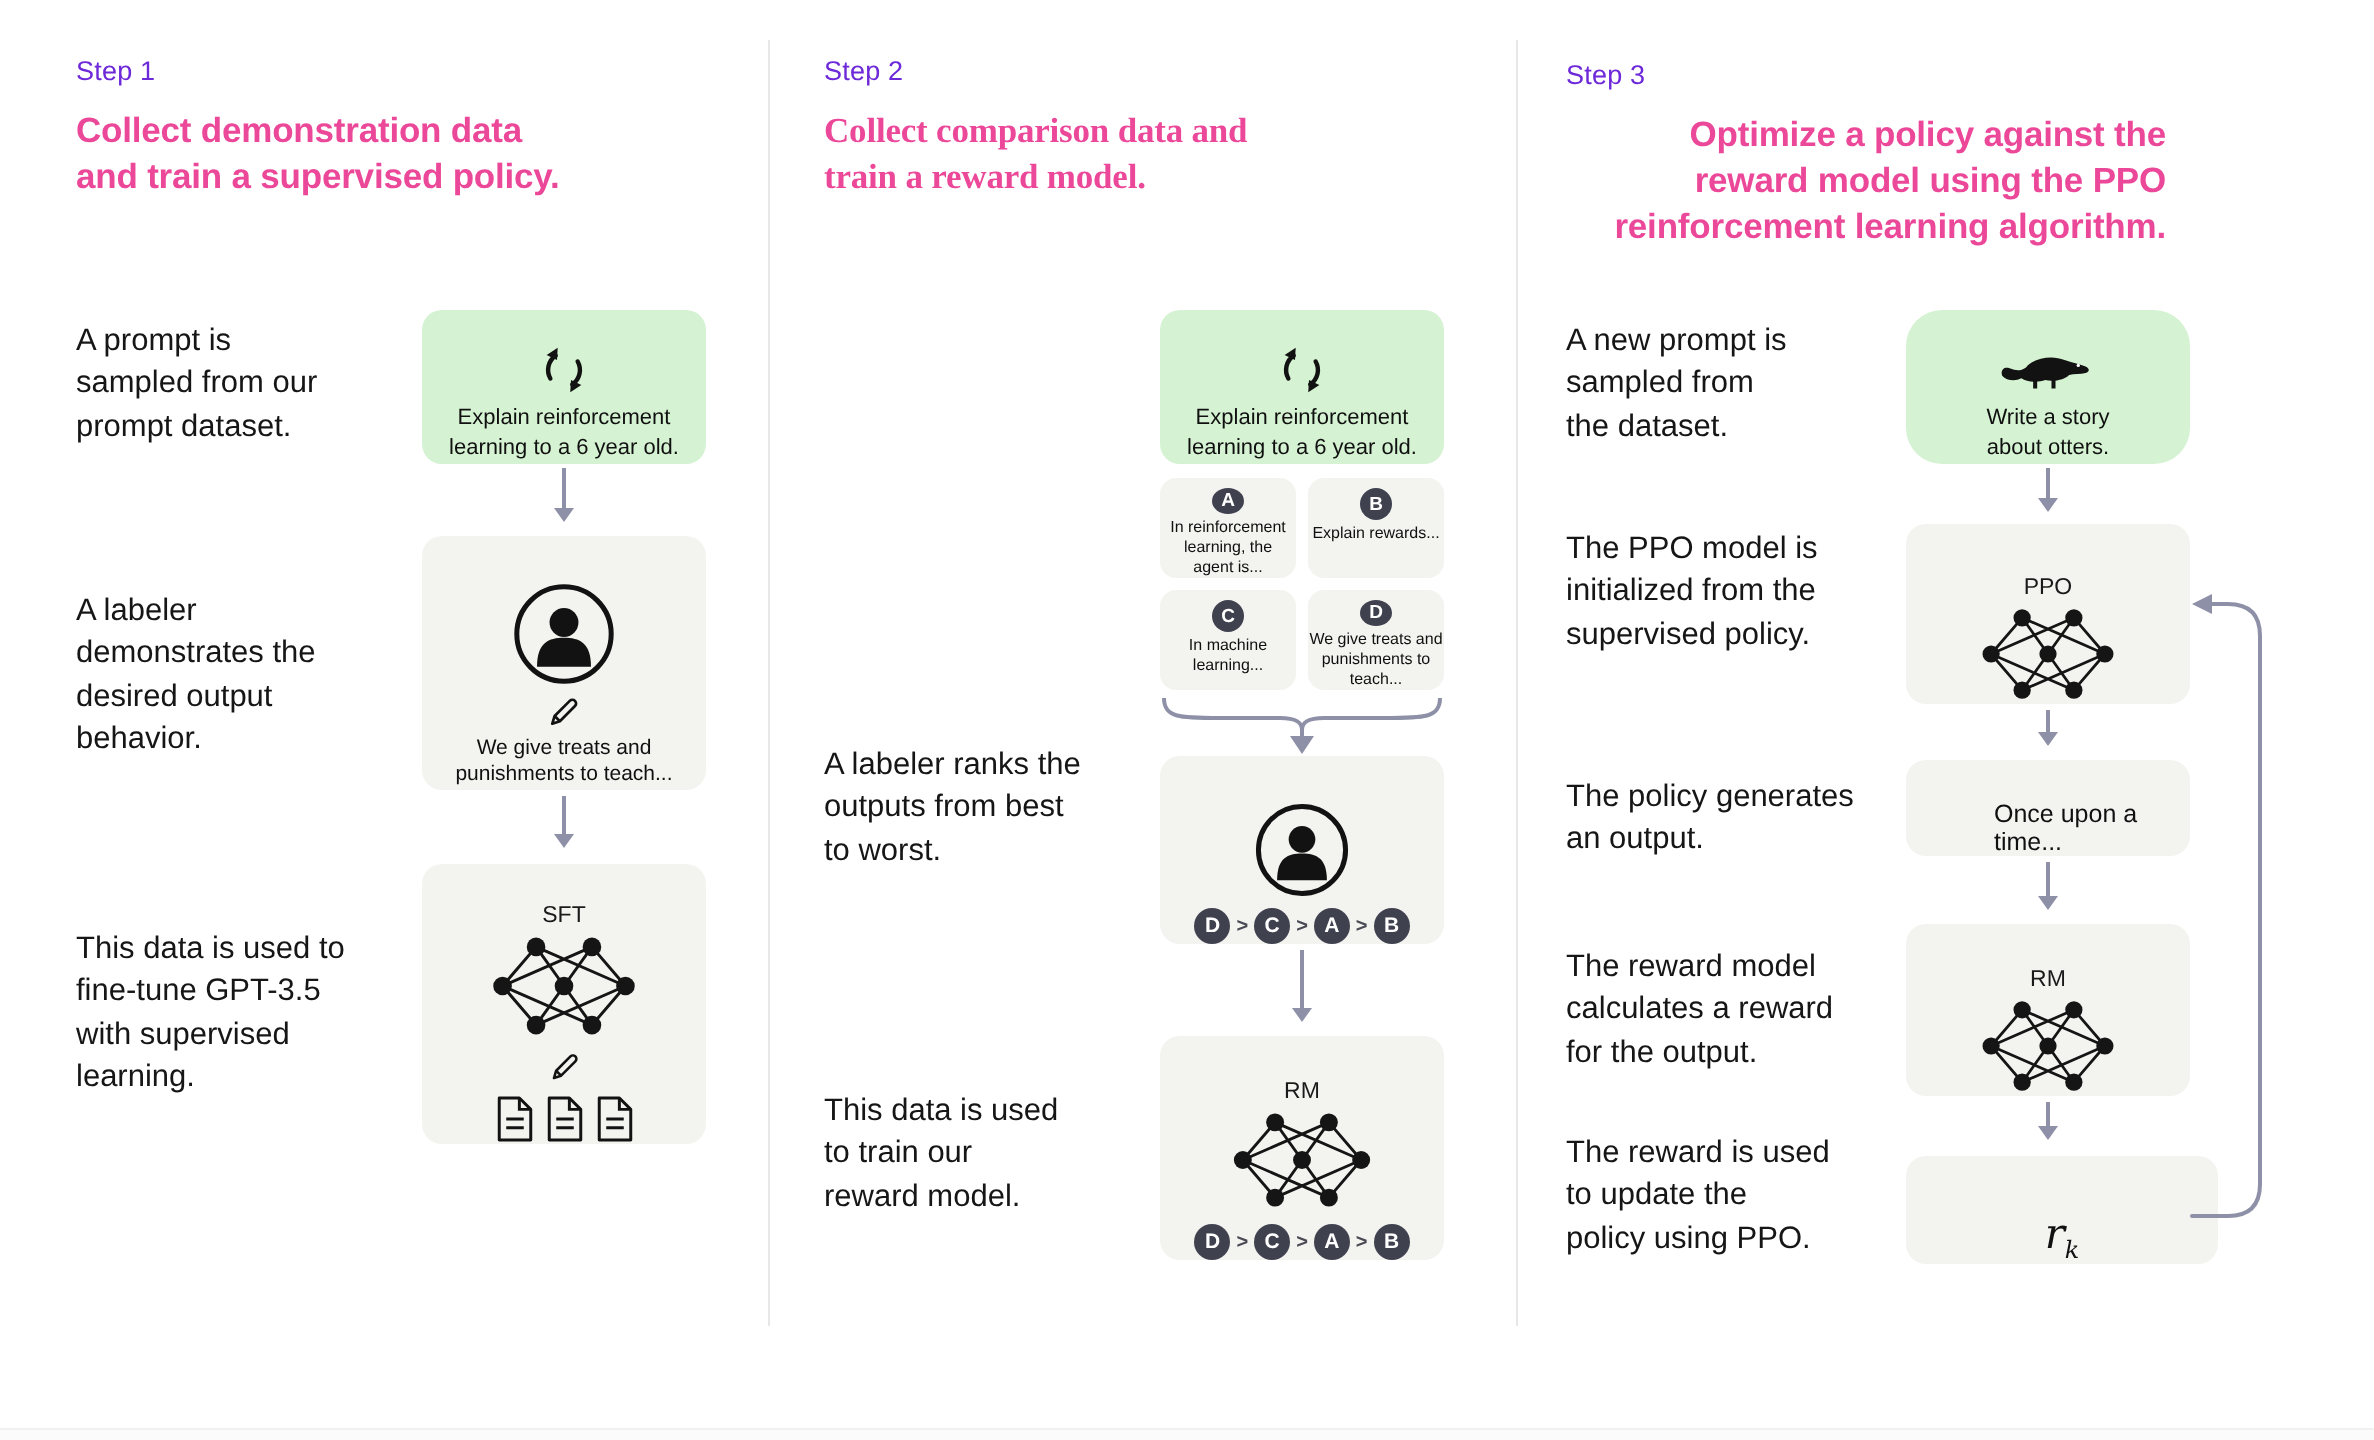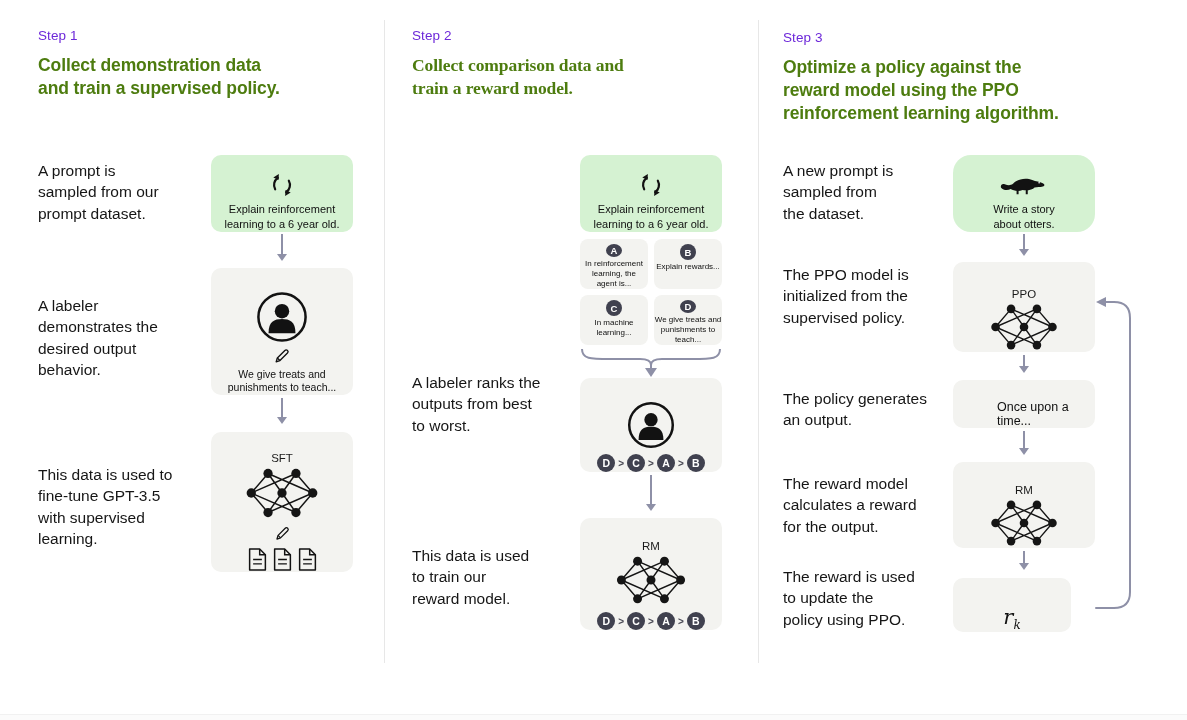--- a/index.html
+++ b/index.html
@@ -5,21 +5,21 @@
   * { margin:0; padding:0; box-sizing:border-box; }
   html,body { background:#ffffff; }
   body { font-family:"Liberation Sans", sans-serif; color:#141414; }
   .stage { position:relative; width:1187px; height:720px; background:#ffffff; overflow:hidden; }
 
   .abs { position:absolute; }
 
   .divider { position:absolute; top:20px; height:643px; width:1px; background:#e7e7e7; }
 
   .step-label { position:absolute; font-size:13.5px; color:#6d28d9; letter-spacing:.1px; }
-  .step-title { position:absolute; font-size:17.5px; font-weight:700; line-height:1.32; color:#4d7c0f; white-space:pre-line; letter-spacing:-0.1px; }
+  .step-title { position:absolute; font-size:17.5px; font-weight:700; line-height:1.32; color:#ec4899; white-space:pre-line; letter-spacing:-0.1px; }
 
   .side-text { position:absolute; font-size:15.5px; line-height:1.38; color:#161616; white-space:pre-line; width:185px; }
 
   .box { position:absolute; border-radius:10px; background:#f3f3f0; display:flex; flex-direction:column; align-items:center; justify-content:flex-end; }
   .box.green { background:#d5f2d2; }
   .box-text { font-size:11px; line-height:1.35; text-align:center; color:#101010; white-space:pre-line; margin-top:5px; }
   .model-label { font-size:11.5px; color:#1a1a1a; margin-bottom:2px; }
   .note { font-size:10.5px; line-height:1.3; text-align:center; color:#101010; white-space:pre-line; margin-top:3px; }
 
   .mini-box { position:absolute; width:68px; height:50px; border-radius:8px; background:#f3f3f0; display:flex; flex-direction:column; align-items:center; padding-top:5px; }
@@ -249,21 +249,21 @@
       <span class="gt">&gt;</span>
       <div class="badge">C</div>
       <span class="gt">&gt;</span>
       <div class="badge">A</div>
       <span class="gt">&gt;</span>
       <div class="badge">B</div>
     </div>
   </div>
 
   <div class="step-label" style="left:783px; top:30px;">Step 3</div>
-  <div class="step-title" style="left:783px; top:56px; width:300px;">Optimize a policy against the
+  <div class="step-title" style="left:783px; top:56px; width:300px;text-align:right;">Optimize a policy against the
 reward model using the PPO
 reinforcement learning algorithm.</div>
 
   <div class="side-text" style="left:783px; top:160px;">A new prompt is
 sampled from
 the dataset.</div>
   <div class="side-text" style="left:783px; top:264px;">The PPO model is
 initialized from the
 supervised policy.</div>
   <div class="side-text" style="left:783px; top:388px;">The policy generates
@@ -334,21 +334,21 @@
             <circle cx="75" cy="29" r="5"></circle>
           <circle cx="27" cy="50" r="5"></circle>
             <circle cx="57" cy="50" r="5"></circle>
         </g>
       </svg>
     </span>
   </div>
 
   <div class="v-arrow" style="left:1023px; top:551px; height:17px;"></div>
 
-  <div class="box" style="left:953px; top:578px; width:118px; height:54px;">
+  <div class="box" style="left:953px; top:578px; width:156px; height:54px;">
     <div class="rk"><span>r</span><sub>k</sub></div>
   </div>
 
   <span class="abs" style="left:1092px; top:294px;">
     <svg width="48" height="322" viewBox="0 0 48 322" fill="none">
       <path d="M4 314 L22 314 Q38 314 38 298 L38 24 Q38 8 22 8 L14 8" stroke="#8e90a7" stroke-width="2" stroke-linecap="round"></path>
       <path d="M14 3 L14 13 L4 8 Z" fill="#8e90a7"></path>
     </svg>
   </span>
 

